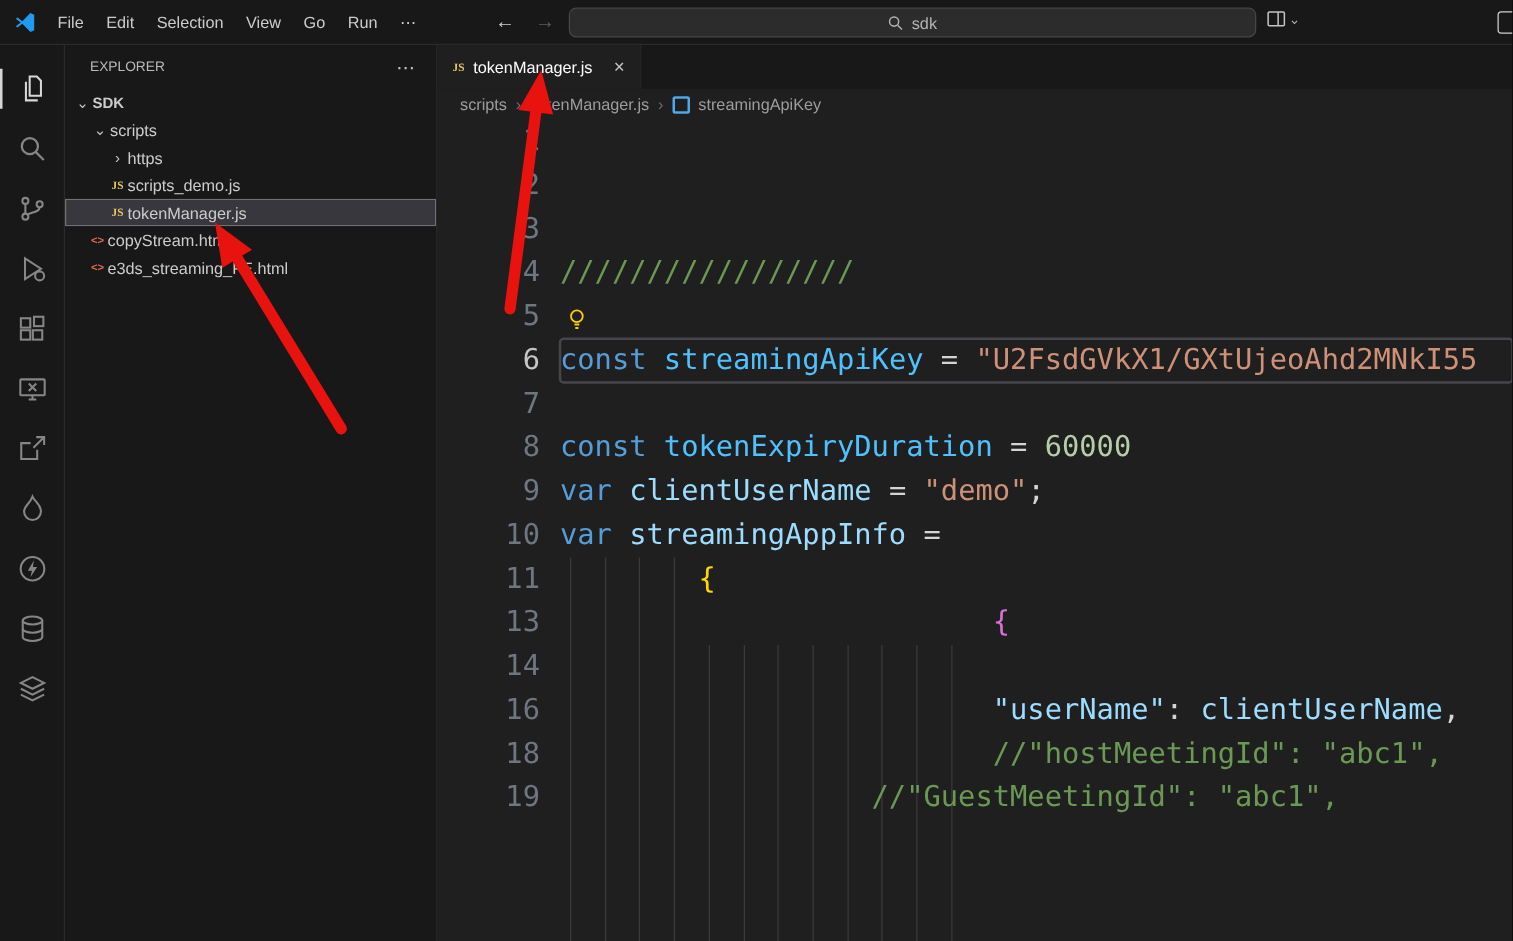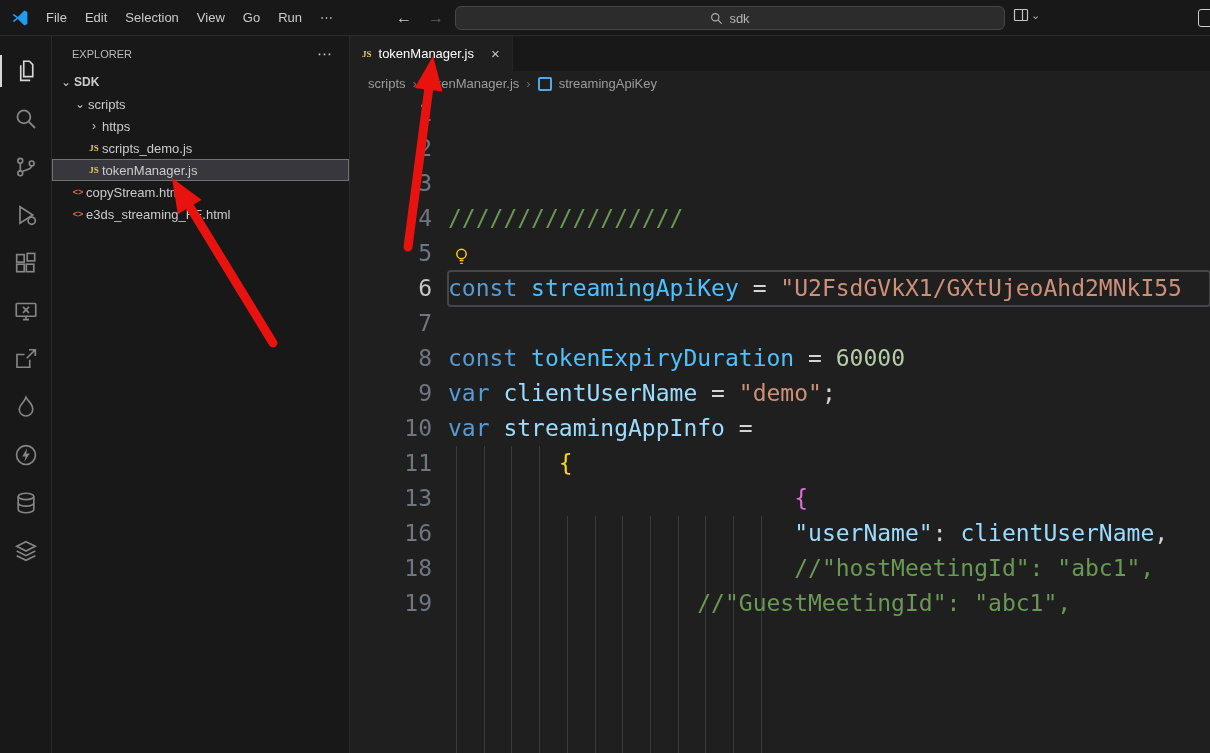--- a/index.html
+++ b/index.html
@@ -328,20 +328,24 @@
             </div>
             <div class="code-line">
               <div class="line-num">11</div>
               <div class="line-text"><span class="tk-o">        </span><span class="tk-b1">{</span></div>
             </div>
             <div class="code-line">
               <div class="line-num">13</div>
               <div class="line-text"><span class="tk-o">                         </span><span class="tk-b2">{</span></div>
             </div>
             <div class="code-line">
+              <div class="line-num">14</div>
+              <div class="line-text"></div>
+            </div>
+            <div class="code-line">
               <div class="line-num">16</div>
               <div class="line-text"><span class="tk-o">                         </span><span class="tk-p">"userName"</span><span class="tk-o">: </span><span class="tk-v">clientUserName</span><span class="tk-o">,</span></div>
             </div>
             <div class="code-line">
               <div class="line-num">18</div>
               <div class="line-text"><span class="tk-o">                         </span><span class="tk-c">//"hostMeetingId": "abc1",</span></div>
             </div>
             <div class="code-line">
               <div class="line-num">19</div>
               <div class="line-text"><span class="tk-o">                  </span><span class="tk-c">//"GuestMeetingId": "abc1",</span></div>

